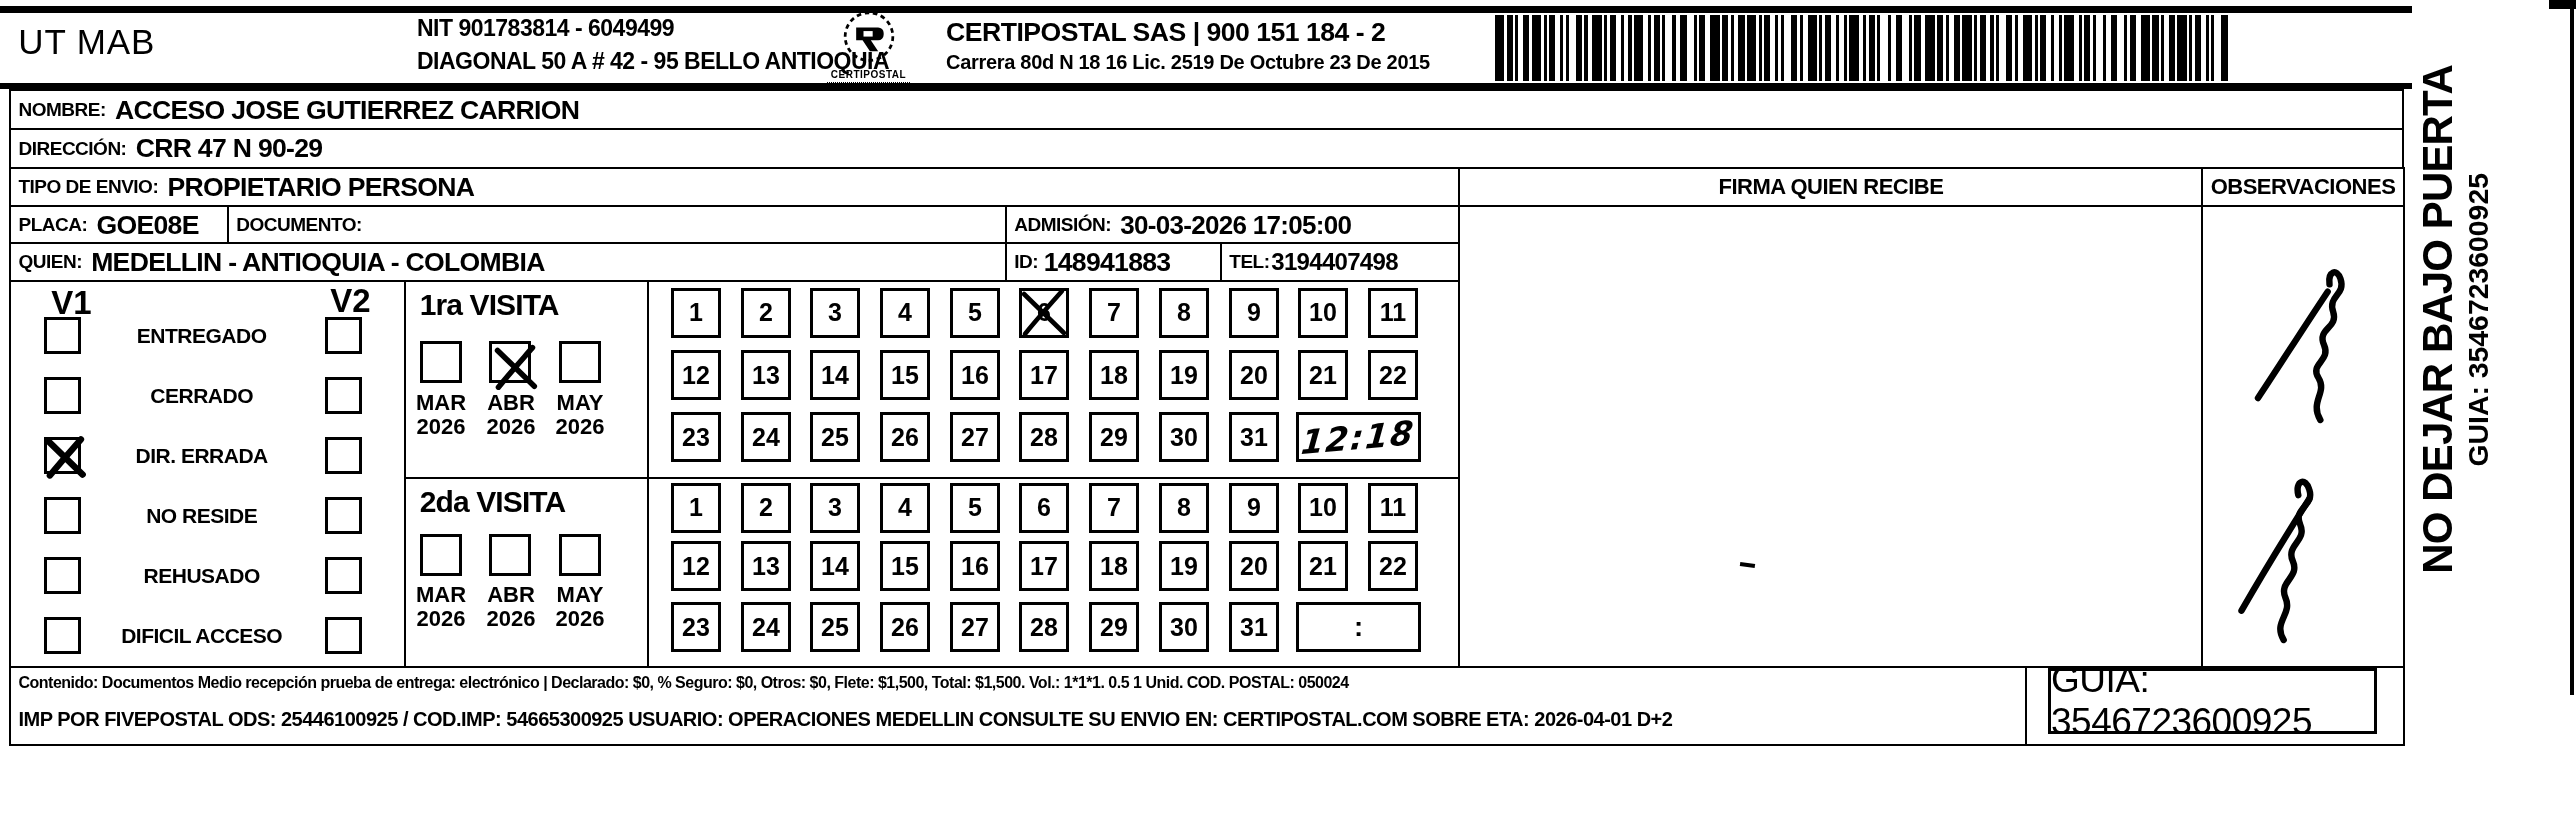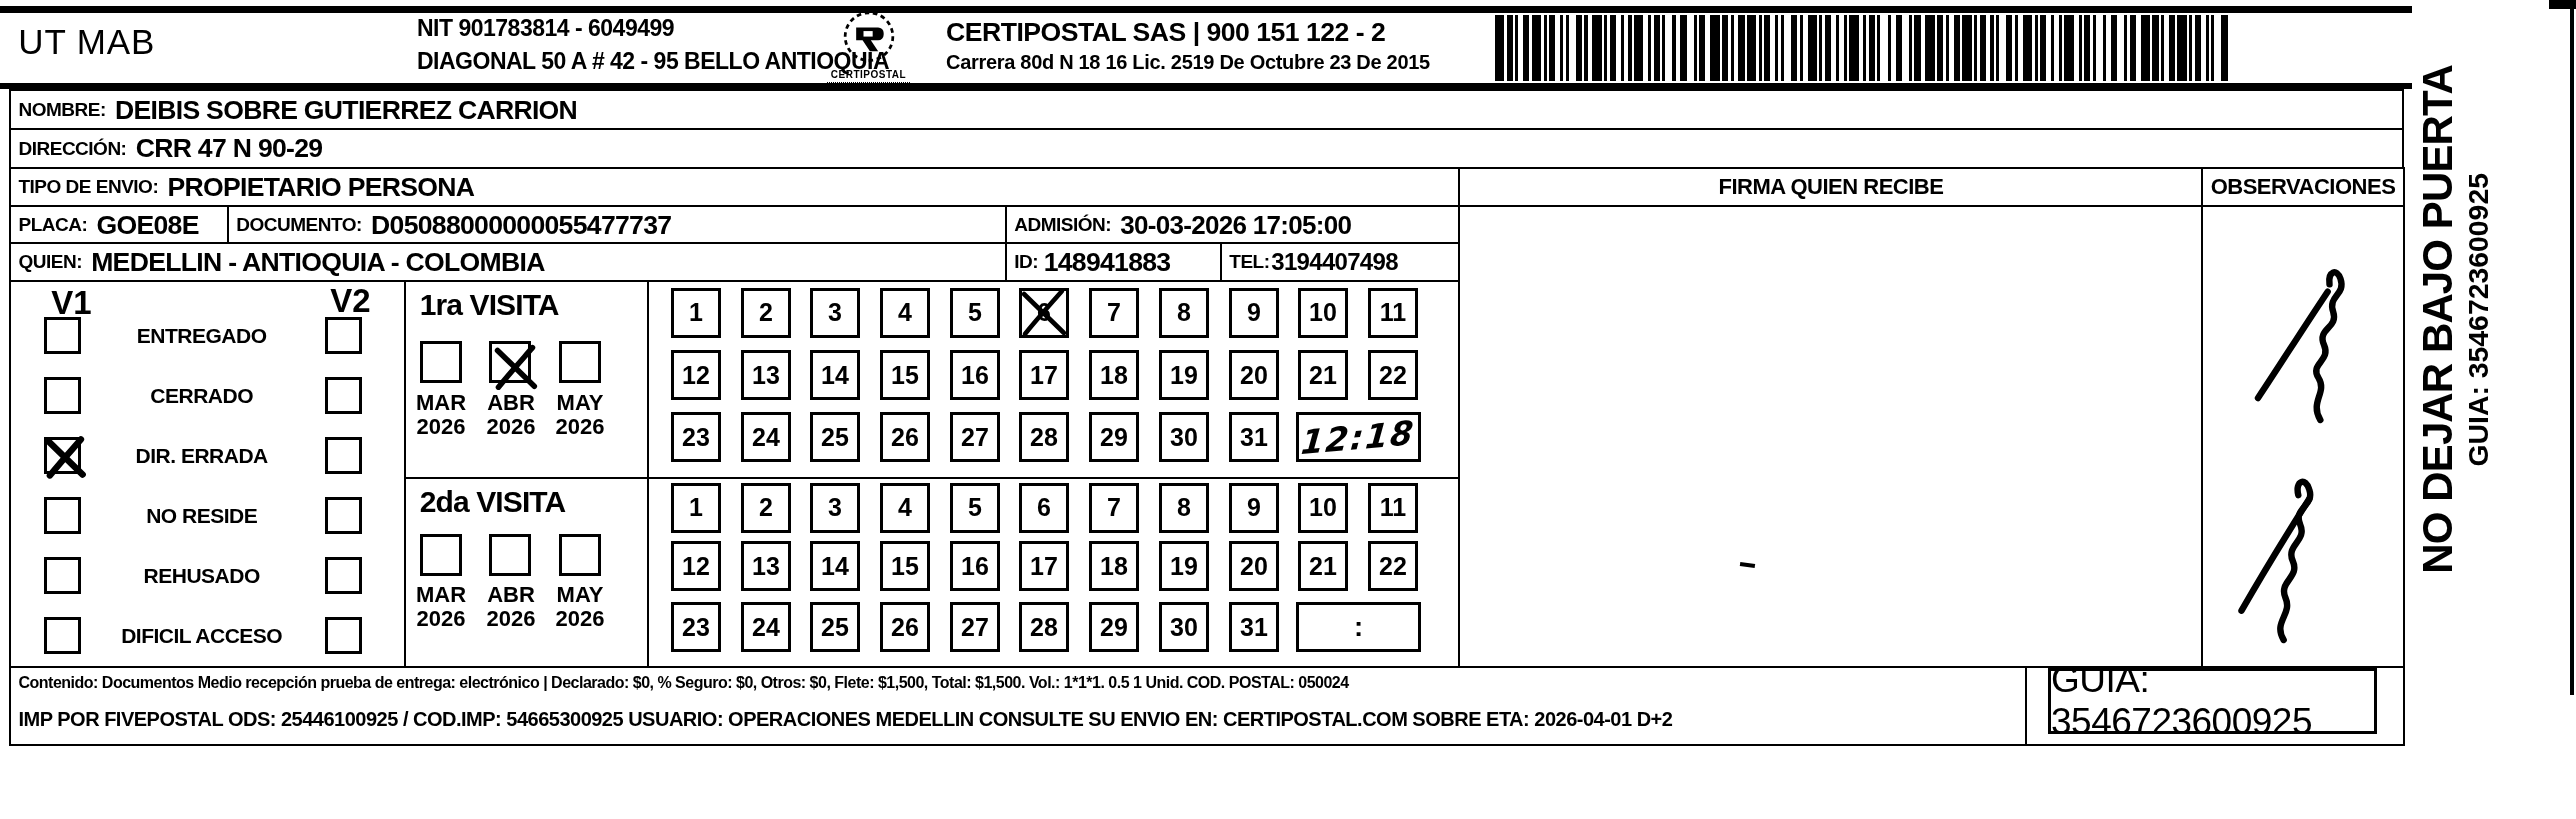--- a/index.html
+++ b/index.html
@@ -54,21 +54,21 @@
   <div class="abs" style="left:827px; top:9.2px; width:83px; text-align:center;">
     <svg width="66" height="57" viewBox="0 0 72 62">
       <circle cx="36" cy="30" r="26" fill="none" stroke="#000" stroke-width="3" stroke-dasharray="5 4"></circle>
       <path d="M22,20 h24 a6,6 0 0 1 6,6 v2 a6,6 0 0 1 -6,6 h-8 l8,12 h-9 l-8,-12 h-7 z" fill="#000"></path>
       <rect x="30" y="24" width="10" height="6" fill="#fff"></rect>
     </svg>
     <div class="logo-cap">CERTIPOSTAL</div>
     <div style="border-top:1.8px dotted #000; margin-top:1.8px;"></div>
   </div>
 
-  <div class="abs" style="left:946px; top:16.5px; font-size:26.6px; font-weight:700; letter-spacing:-0.5px;">CERTIPOSTAL SAS | 900 151 122 - 2</div>
+  <div class="abs" style="left:946px; top:16.5px; font-size:26.6px; font-weight:700; letter-spacing:-0.5px;">CERTIPOSTAL SAS | 900 151 184 - 2</div>
   <div class="abs" style="left:946px; top:51px; font-size:20px; font-weight:700; letter-spacing:-0.3px;">Carrera 80d N 18 16  Lic. 2519 De Octubre 23 De 2015</div>
 
   <div class="barcode">
       <div class="bar" style="width: 9.4px; margin-right: 2.4px;"></div>
       <div class="bar" style="width: 6.2px; margin-right: 2.4px;"></div>
       <div class="bar" style="width: 3.1px; margin-right: 4.8px;"></div>
       <div class="bar" style="width: 6.2px; margin-right: 2.4px;"></div>
       <div class="bar" style="width: 9.4px; margin-right: 2.4px;"></div>
       <div class="bar" style="width: 3.1px; margin-right: 2.4px;"></div>
       <div class="bar" style="width: 6.2px; margin-right: 4.8px;"></div>
@@ -145,21 +145,21 @@
       <div class="bar" style="width: 3.1px; margin-right: 2.4px;"></div>
       <div class="bar" style="width: 6.2px; margin-right: 4.8px;"></div>
       <div class="bar" style="width: 3.1px; margin-right: 2.4px;"></div>
       <div class="bar" style="width: 3.1px; margin-right: 7.2px;"></div>
       <div class="bar" style="width: 6.2px; margin-right: 2.4px;"></div>
     </div>
 
   <div class="cell" style="left:9.2px; top:89px; width:2395px; height:42px;">
     <div class="frow">
       <span class="lbl">NOMBRE:</span>
-      <span class="val">DEIBIS SOBRE GUTIERREZ CARRION</span>
+      <span class="val">ACCESO JOSE GUTIERREZ CARRION</span>
     </div>
   </div>
 
   <div class="cell" style="left:9.2px; top:128px; width:2395px; height:41px;">
     <div class="frow">
       <span class="lbl">DIRECCIÓN:</span>
       <span class="val">CRR 47 N 90-29</span>
     </div>
   </div>
 
@@ -174,21 +174,20 @@
 
   <div class="cell" style="left:9.2px; top:205px; width:221px; height:40px;">
     <div class="frow">
       <span class="lbl">PLACA:</span>
       <span class="val">GOE08E</span>
     </div>
   </div>
   <div class="cell" style="left:227px; top:205px; width:780px; height:40px;">
     <div class="frow">
       <span class="lbl">DOCUMENTO:</span>
-      <span class="val">D05088000000055477737</span>
     </div>
   </div>
   <div class="cell" style="left:1005px; top:205px; width:456px; height:40px;">
     <div class="frow">
       <span class="lbl">ADMISIÓN:</span>
       <span class="val" style="font-size:26px;">30-03-2026 17:05:00</span>
     </div>
   </div>
 
   <div class="cell" style="left:9.2px; top:242px; width:999px; height:40px;">

